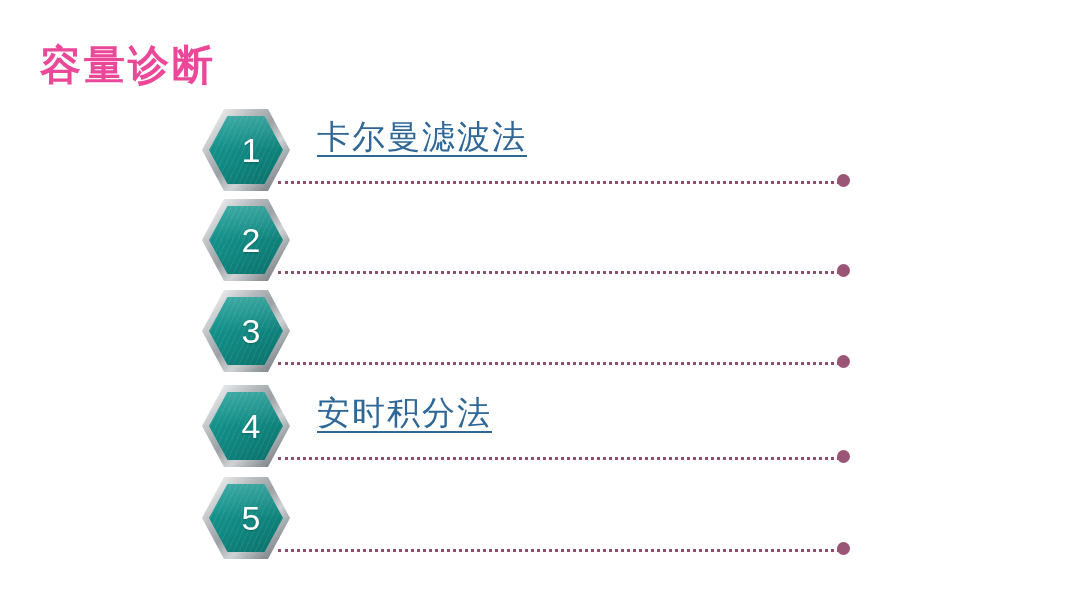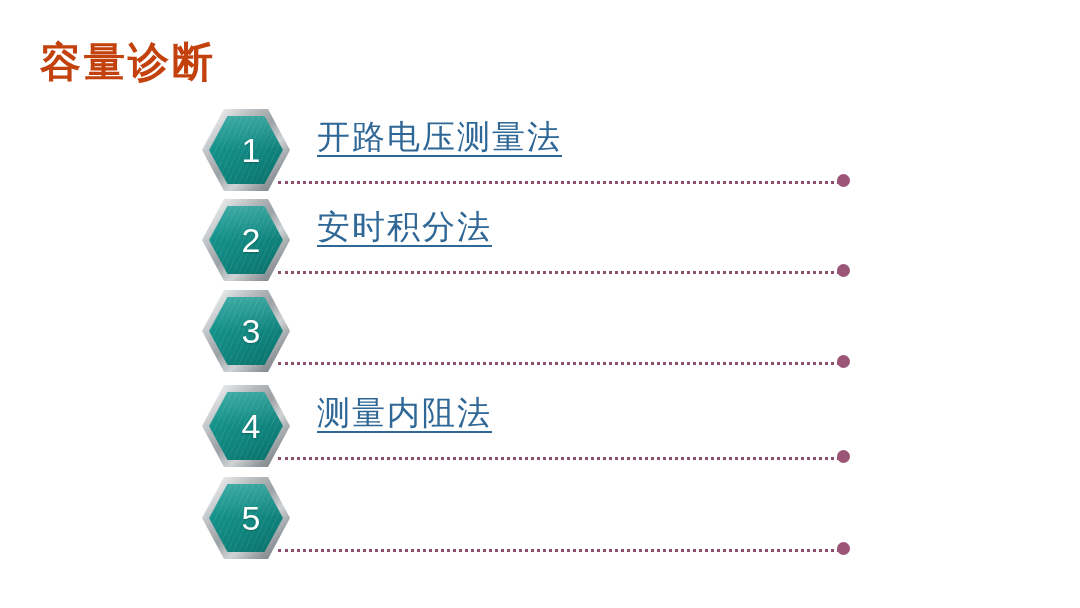--- a/index.html
+++ b/index.html
@@ -14,25 +14,25 @@
     overflow: hidden;
     font-family: "Liberation Sans", sans-serif;
     background: #ffffff;
   }
 
   
   .slide-title {
     position: absolute;
     left: 40px;
     top: 42px;
-    font-family: Liberation Mono, monospace;
+    font-family: Liberation Sans, sans-serif;
     font-size: 41px;
     font-weight: 700;
     letter-spacing: 3px;
-    color: #c2410c;
+    color: #ec4899;
     line-height: 1.15;
     white-space: nowrap;
   }
 
   
   .items {
     position: absolute;
     left: 0;
     top: 0;
     width: 1080px;
@@ -160,58 +160,57 @@
 
   <div class="row" style="top:105px;">
     <div class="connector"></div>
     <div class="connector-dot"></div>
     <div class="hex-wrap">
       <div class="hex-outer"></div>
       <div class="hex-inner"></div>
       <div class="hex-gloss"></div>
       <div class="hex-num">1</div>
     </div>
-    <div class="label">开路电压测量法</div>
+    <div class="label">卡尔曼滤波法</div>
   </div>
 
   <div class="row" style="top:195px;">
     <div class="connector"></div>
     <div class="connector-dot"></div>
     <div class="hex-wrap">
       <div class="hex-outer"></div>
       <div class="hex-inner"></div>
       <div class="hex-gloss"></div>
       <div class="hex-num">2</div>
     </div>
+  </div>
+
+  <div class="row" style="top:286px;">
+    <div class="connector"></div>
+    <div class="connector-dot"></div>
+    <div class="hex-wrap">
+      <div class="hex-outer"></div>
+      <div class="hex-inner"></div>
+      <div class="hex-gloss"></div>
+      <div class="hex-num">3</div>
+    </div>
+  </div>
+
+  <div class="row" style="top:381px;">
+    <div class="connector"></div>
+    <div class="connector-dot"></div>
+    <div class="hex-wrap">
+      <div class="hex-outer"></div>
+      <div class="hex-inner"></div>
+      <div class="hex-gloss"></div>
+      <div class="hex-num">4</div>
+    </div>
     <div class="label">安时积分法</div>
   </div>
 
-  <div class="row" style="top:286px;">
-    <div class="connector"></div>
-    <div class="connector-dot"></div>
-    <div class="hex-wrap">
-      <div class="hex-outer"></div>
-      <div class="hex-inner"></div>
-      <div class="hex-gloss"></div>
-      <div class="hex-num">3</div>
-    </div>
-  </div>
-
-  <div class="row" style="top:381px;">
-    <div class="connector"></div>
-    <div class="connector-dot"></div>
-    <div class="hex-wrap">
-      <div class="hex-outer"></div>
-      <div class="hex-inner"></div>
-      <div class="hex-gloss"></div>
-      <div class="hex-num">4</div>
-    </div>
-    <div class="label">测量内阻法</div>
-  </div>
-
   <div class="row" style="top:473px;">
     <div class="connector"></div>
     <div class="connector-dot"></div>
     <div class="hex-wrap">
       <div class="hex-outer"></div>
       <div class="hex-inner"></div>
       <div class="hex-gloss"></div>
       <div class="hex-num">5</div>
     </div>
   </div>

